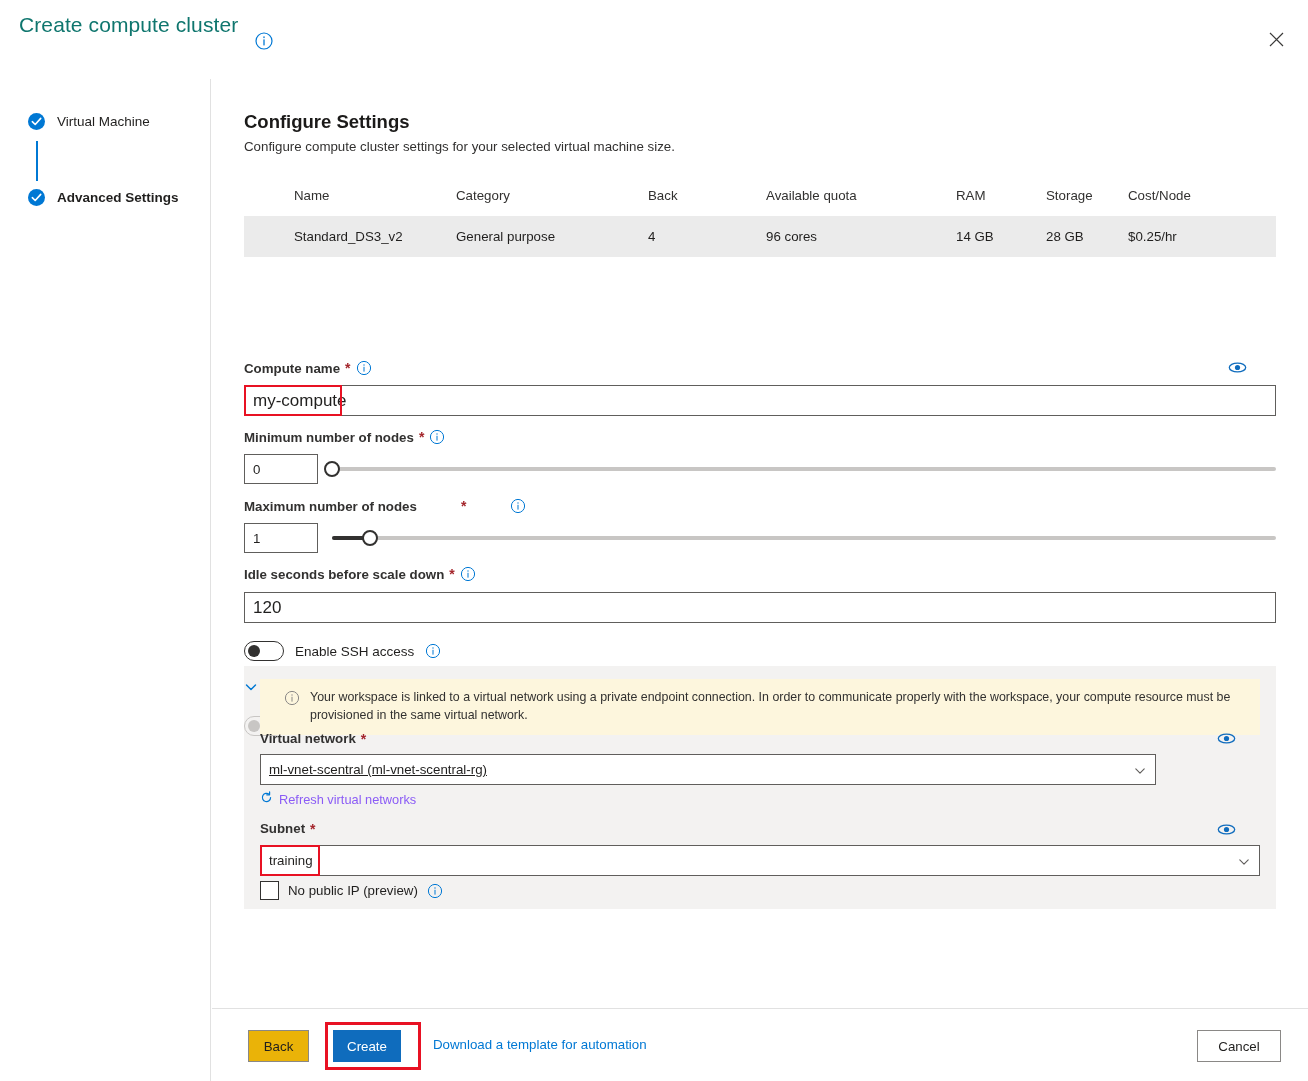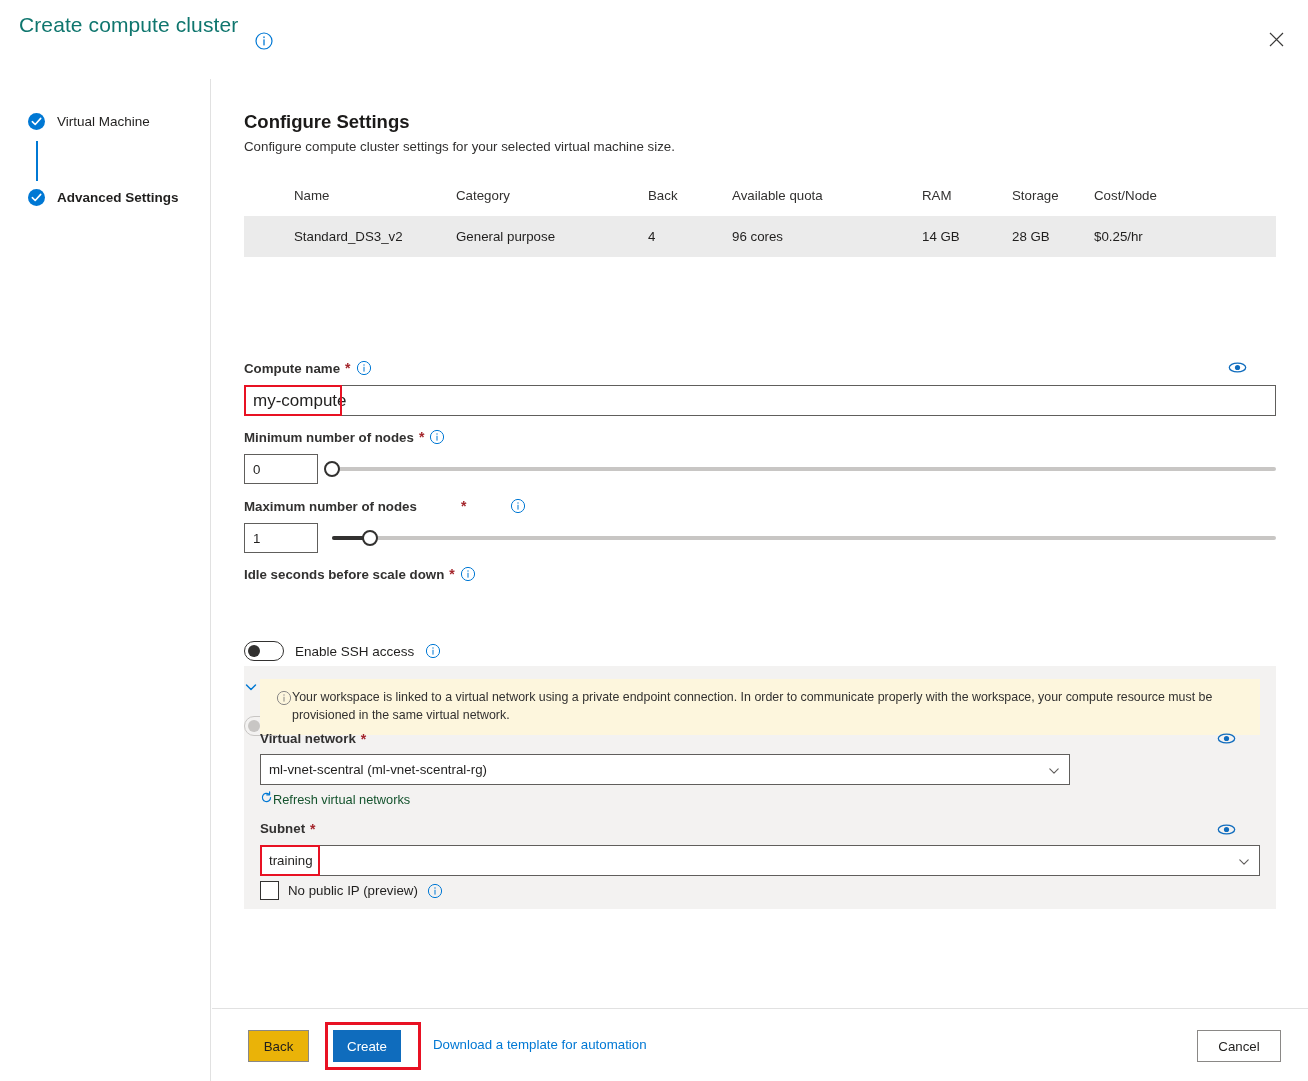--- a/index.html
+++ b/index.html
@@ -62,21 +62,21 @@
   }
 
   
   #vm-table { position: absolute; left: 32px; top: 95px; width: 1032px; }
   #vm-head, #vm-row { display: flex; align-items: center; }
   #vm-head { height: 42px; font-size: 13.3px; color: #323130; }
   #vm-row { height: 41px; background: #ebebeb; font-size: 13.3px; color: #201f1e; }
   .c0 { width: 212px; padding-left: 50px; }
   .c1 { width: 192px; }
   .c2 { width: 84px; }
-  .c3 { width: 190px; }
+  .c3 { width: 190px; margin-left: 34px; }
   .c4 { width: 90px; }
   .c5 { width: 82px; }
   .c6 { width: 120px; }
 
   
   .field-label {
     display: flex; align-items: center; gap: 5px;
     font-size: 13.3px; font-weight: 600; color: #323130;
   }
   .req-star { color: #a4262c; font-size: 14px; line-height: 1; }
@@ -135,30 +135,30 @@
   
   #vnet-toggle-row { position: absolute; left: 32px; top: 637px; display: flex; align-items: center; gap: 11px; }
 
   
   #adv-panel {
     position: absolute; left: 32px; top: 587px; width: 1032px; height: 243px;
     background: #f3f2f1;
   }
   #warn-banner {
     position: absolute; left: 48px; top: 600px; width: 1000px; min-height: 52px;
-    background: #fdf6dd; display: flex; padding: 10px 16px;
+    background: #fdf6dd; display: flex; gap: 10px; padding: 10px 24px;
   }
   #warn-text { font-size: 12.4px; line-height: 1.45; color: #323130; }
 
   #lbl-vnet { position: absolute; left: 48px; top: 652px; }
   #eye-vnet { position: absolute; left: 1005px; top: 650px; }
-  #sel-vnet { position: absolute; left: 48px; top: 675px; width: 810px; height: 31px; }
+  #sel-vnet { position: absolute; left: 48px; top: 675px; width: 896px; height: 31px; text-decoration: underline; }
   #refresh-link {
-    position: absolute; left: 48px; top: 712px; display: flex; align-items: center; 
-    font-size: 12.8px; color: #14532d; cursor: pointer;
+    position: absolute; left: 48px; top: 712px; display: flex; align-items: center; gap: 6px;
+    font-size: 12.8px; color: #8b5cf6; cursor: pointer;
   }
 
   #lbl-subnet { position: absolute; left: 48px; top: 742px; }
   #eye-subnet { position: absolute; left: 1005px; top: 741px; }
   #sel-subnet-wrap { position: absolute; left: 48px; top: 766px; width: 1000px; height: 31px; }
   #subnet-hilite { position: absolute; left: 0; top: 0; width: 60px; height: 31px; border: 2px solid #e81123; pointer-events: none; }
 
   .sel-box {
     height: 31px; border: 1px solid #605e5c; background: #fff;
     display: flex; align-items: center; padding: 0 8px;
@@ -320,20 +320,21 @@
     <span>Idle seconds before scale down</span>
     <span class="req-star">*</span>
     <span class="info-ico">
       <svg width="16" height="16" viewBox="0 0 16 16">
           <circle cx="8" cy="8" r="6.6" fill="none" stroke="#0078d4" stroke-width="1"></circle>
           <rect x="7.5" y="6.8" width="1" height="4.8" fill="#0078d4"></rect>
           <rect x="7.5" y="4.3" width="1" height="1.4" fill="#0078d4"></rect>
         </svg>
     </span>
   </div>
+  <div class="txt-input" id="inp-idle">120</div>
 
   <div id="ssh-row">
     <div class="toggle">
         <div class="knob"></div>
       </div>
     <span class="toggle-label">Enable SSH access</span>
     <span class="info-ico">
       <svg width="16" height="16" viewBox="0 0 16 16">
           <circle cx="8" cy="8" r="6.6" fill="none" stroke="#0078d4" stroke-width="1"></circle>
           <rect x="7.5" y="6.8" width="1" height="4.8" fill="#0078d4"></rect>

